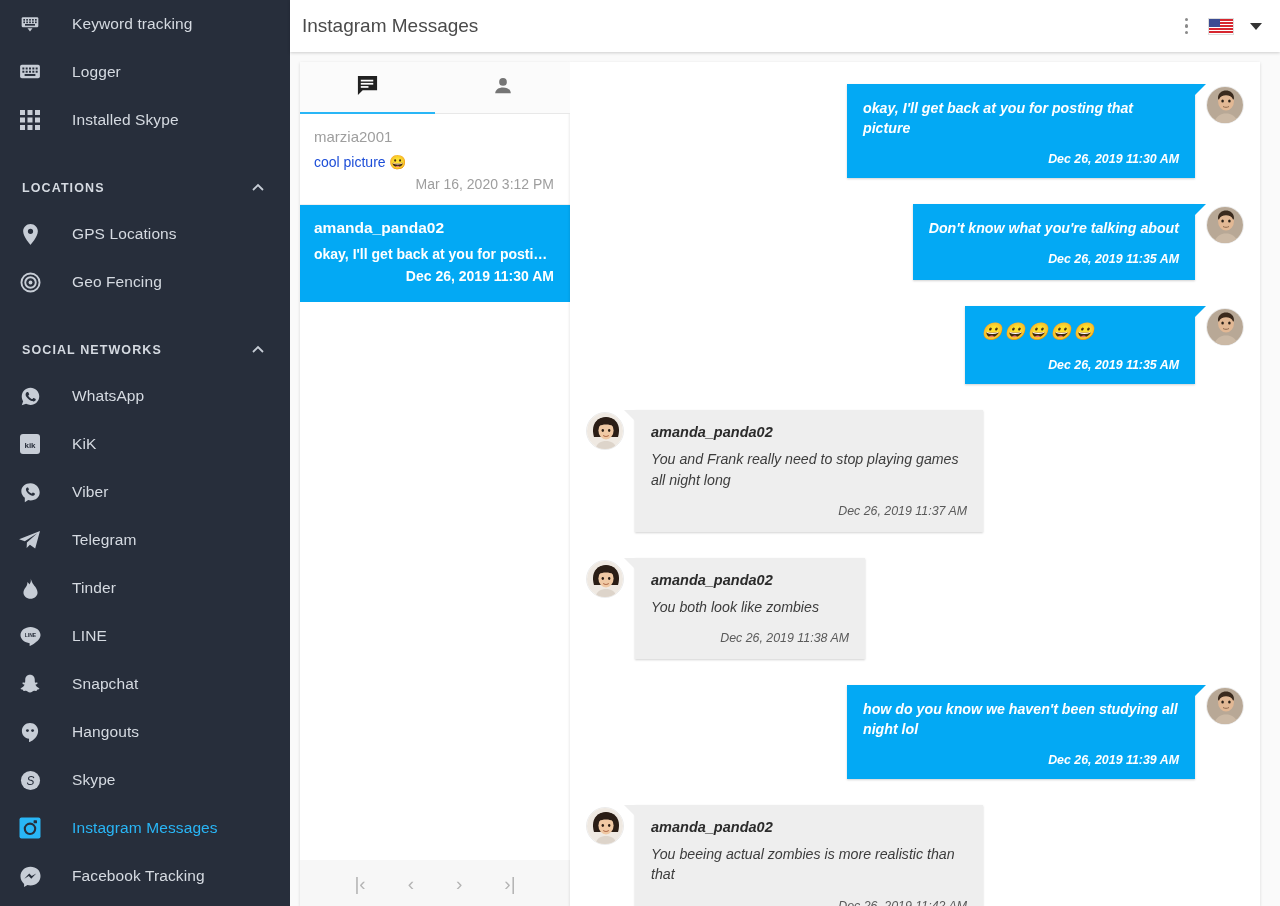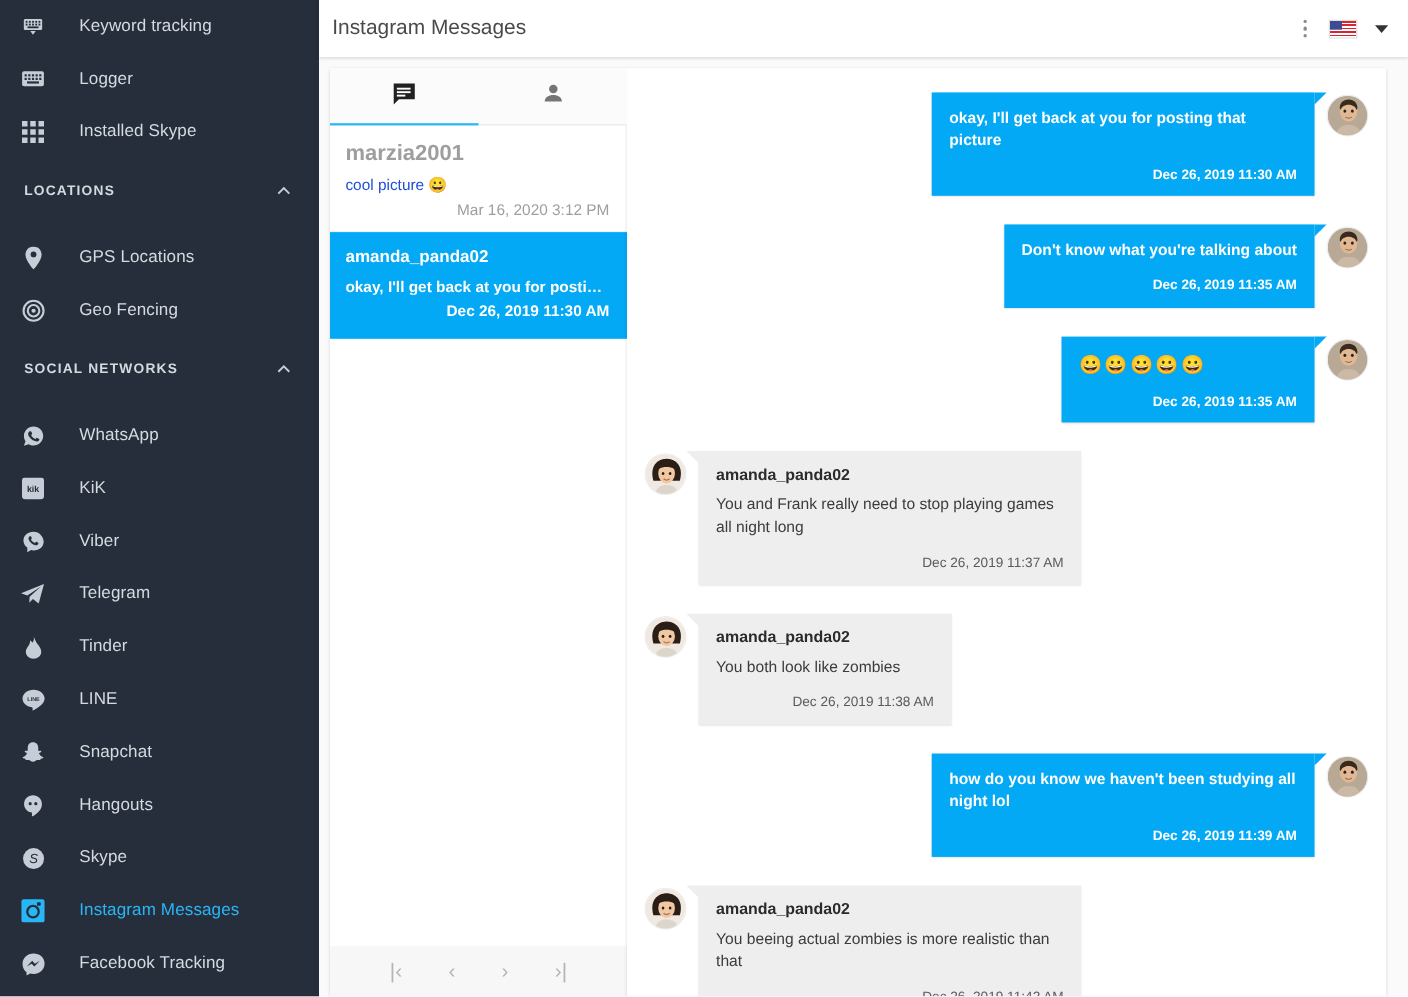--- a/index.html
+++ b/index.html
@@ -29,21 +29,21 @@
     color: #c7cdd6;
   }
   .nav-item .lbl {
     margin-left: 26px;
     font-size: 15.5px; color: #d5dae1; letter-spacing: .1px;
     white-space: nowrap;
   }
   .nav-item.active .lbl { color: #29b6f6; }
   .nav-spacer { height: 22px; }
   .nav-section {
-    display: flex; justify-content: space-between;
+    display: flex; align-items: center; justify-content: space-between;
     height: 44px; padding: 0 24px 0 22px; cursor: pointer;
   }
   .nav-section .sec-title {
     font-size: 12.5px; font-weight: bold; color: #d5dae1;
     letter-spacing: 1.1px;
   }
   .chev { color: #c7cdd6; display: flex; }
 
   
   .main { flex: 1; height: 906px; display: flex; flex-direction: column; background: #fafafa; }
@@ -74,38 +74,38 @@
     box-shadow: 0 1px 3px rgba(0,0,0,.14);
   }
   .tabs { height: 52px; flex: 0 0 52px; display: flex; background: #fbfbfb;
           border-bottom: 1px solid #e8e8e8; position: relative; }
   .tab { flex: 1; display: flex; align-items: center; justify-content: center; cursor: pointer; }
   .tab-underline { position: absolute; left: 0; bottom: -1px; width: 50%; height: 2.5px; background: #29b6f6; }
   .conv-list { flex: 1; overflow: hidden; }
   .conv {
     padding: 14px 16px 12px 14px; cursor: pointer; border-bottom: 1px solid #f0f0f0;
   }
-  .conv .name { font-size: 20px; color: #9e9e9e; margin-bottom: 9px; font-weight: bold; }
+  .conv .name { font-size: 15px; color: #9e9e9e; margin-bottom: 9px; }
   .conv .snippet { font-size: 14px; color: #1d4ed8; margin-bottom: 6px;
                    white-space: nowrap; overflow: hidden; text-overflow: ellipsis; }
   .conv .ts { font-size: 14px; color: #9e9e9e; text-align: right; }
   .conv.selected { background: #03a9f4; border-bottom: none; padding-bottom: 18px; }
   .conv.selected .name { color: #fff; font-weight: bold; font-size: 15.5px; }
   .conv.selected .snippet { color: #fff; font-weight: bold; }
   .conv.selected .ts { color: #fff; font-weight: bold; }
   .pager { height: 46px; flex: 0 0 46px; background: #f7f7f7;
            display: flex; align-items: center; justify-content: center; gap: 30px; }
   .pager button { background: none; border: none; cursor: pointer;
                   color: #b4b4b4; font-size: 19px; line-height: 1; padding: 2px 6px;
                   font-family: "Liberation Sans", sans-serif; }
 
   
   .chatcol { flex: 1; background: #fff; margin-left: 0;
              box-shadow: 0 1px 3px rgba(0,0,0,.14);
-             overflow: hidden; padding: 22px 16px 10px 16px; }
+             overflow: hidden; padding: 22px 16px 10px 16px; font-style: italic; }
   .msg { display: flex; margin-bottom: 26px; }
   .msg.out { justify-content: flex-end; }
   .msg.in { justify-content: flex-start; }
   .avatar {
     width: 38px; height: 38px; flex: 0 0 38px; border-radius: 50%;
     overflow: hidden; margin-top: 2px; position: relative;
     border: 1px solid rgba(0,0,0,.08);
   }
   .bubble {
     position: relative; max-width: 348px; min-width: 230px;

